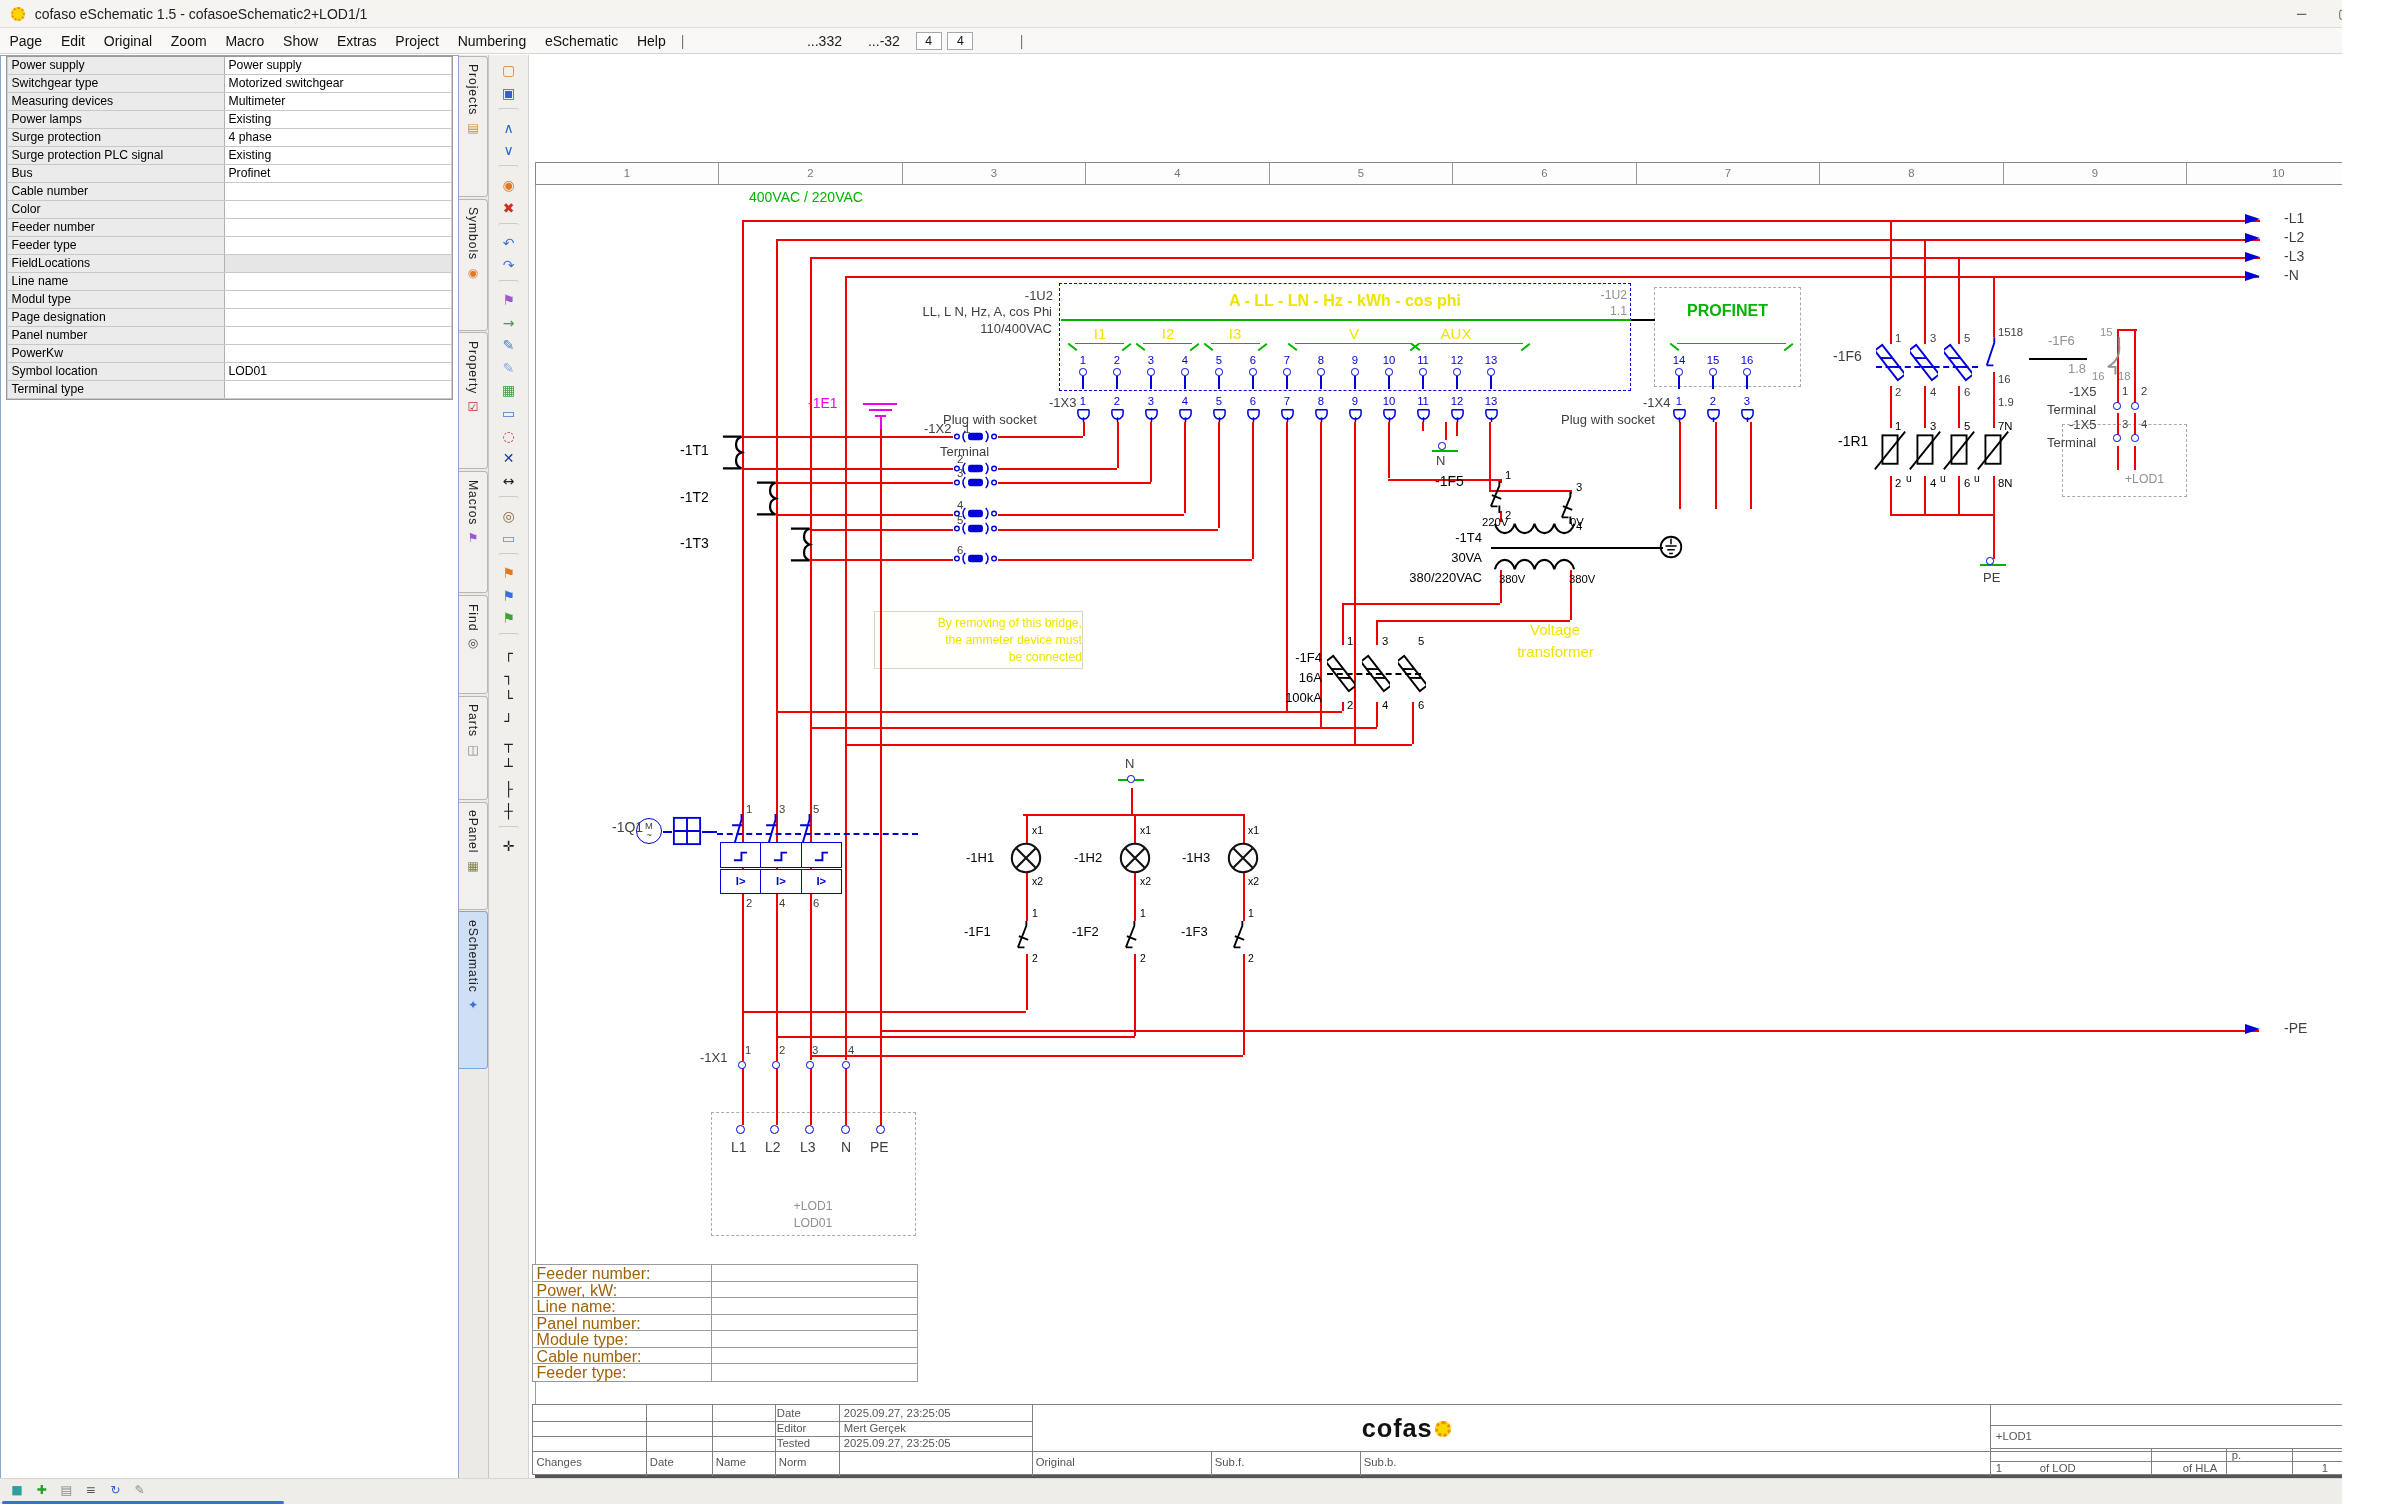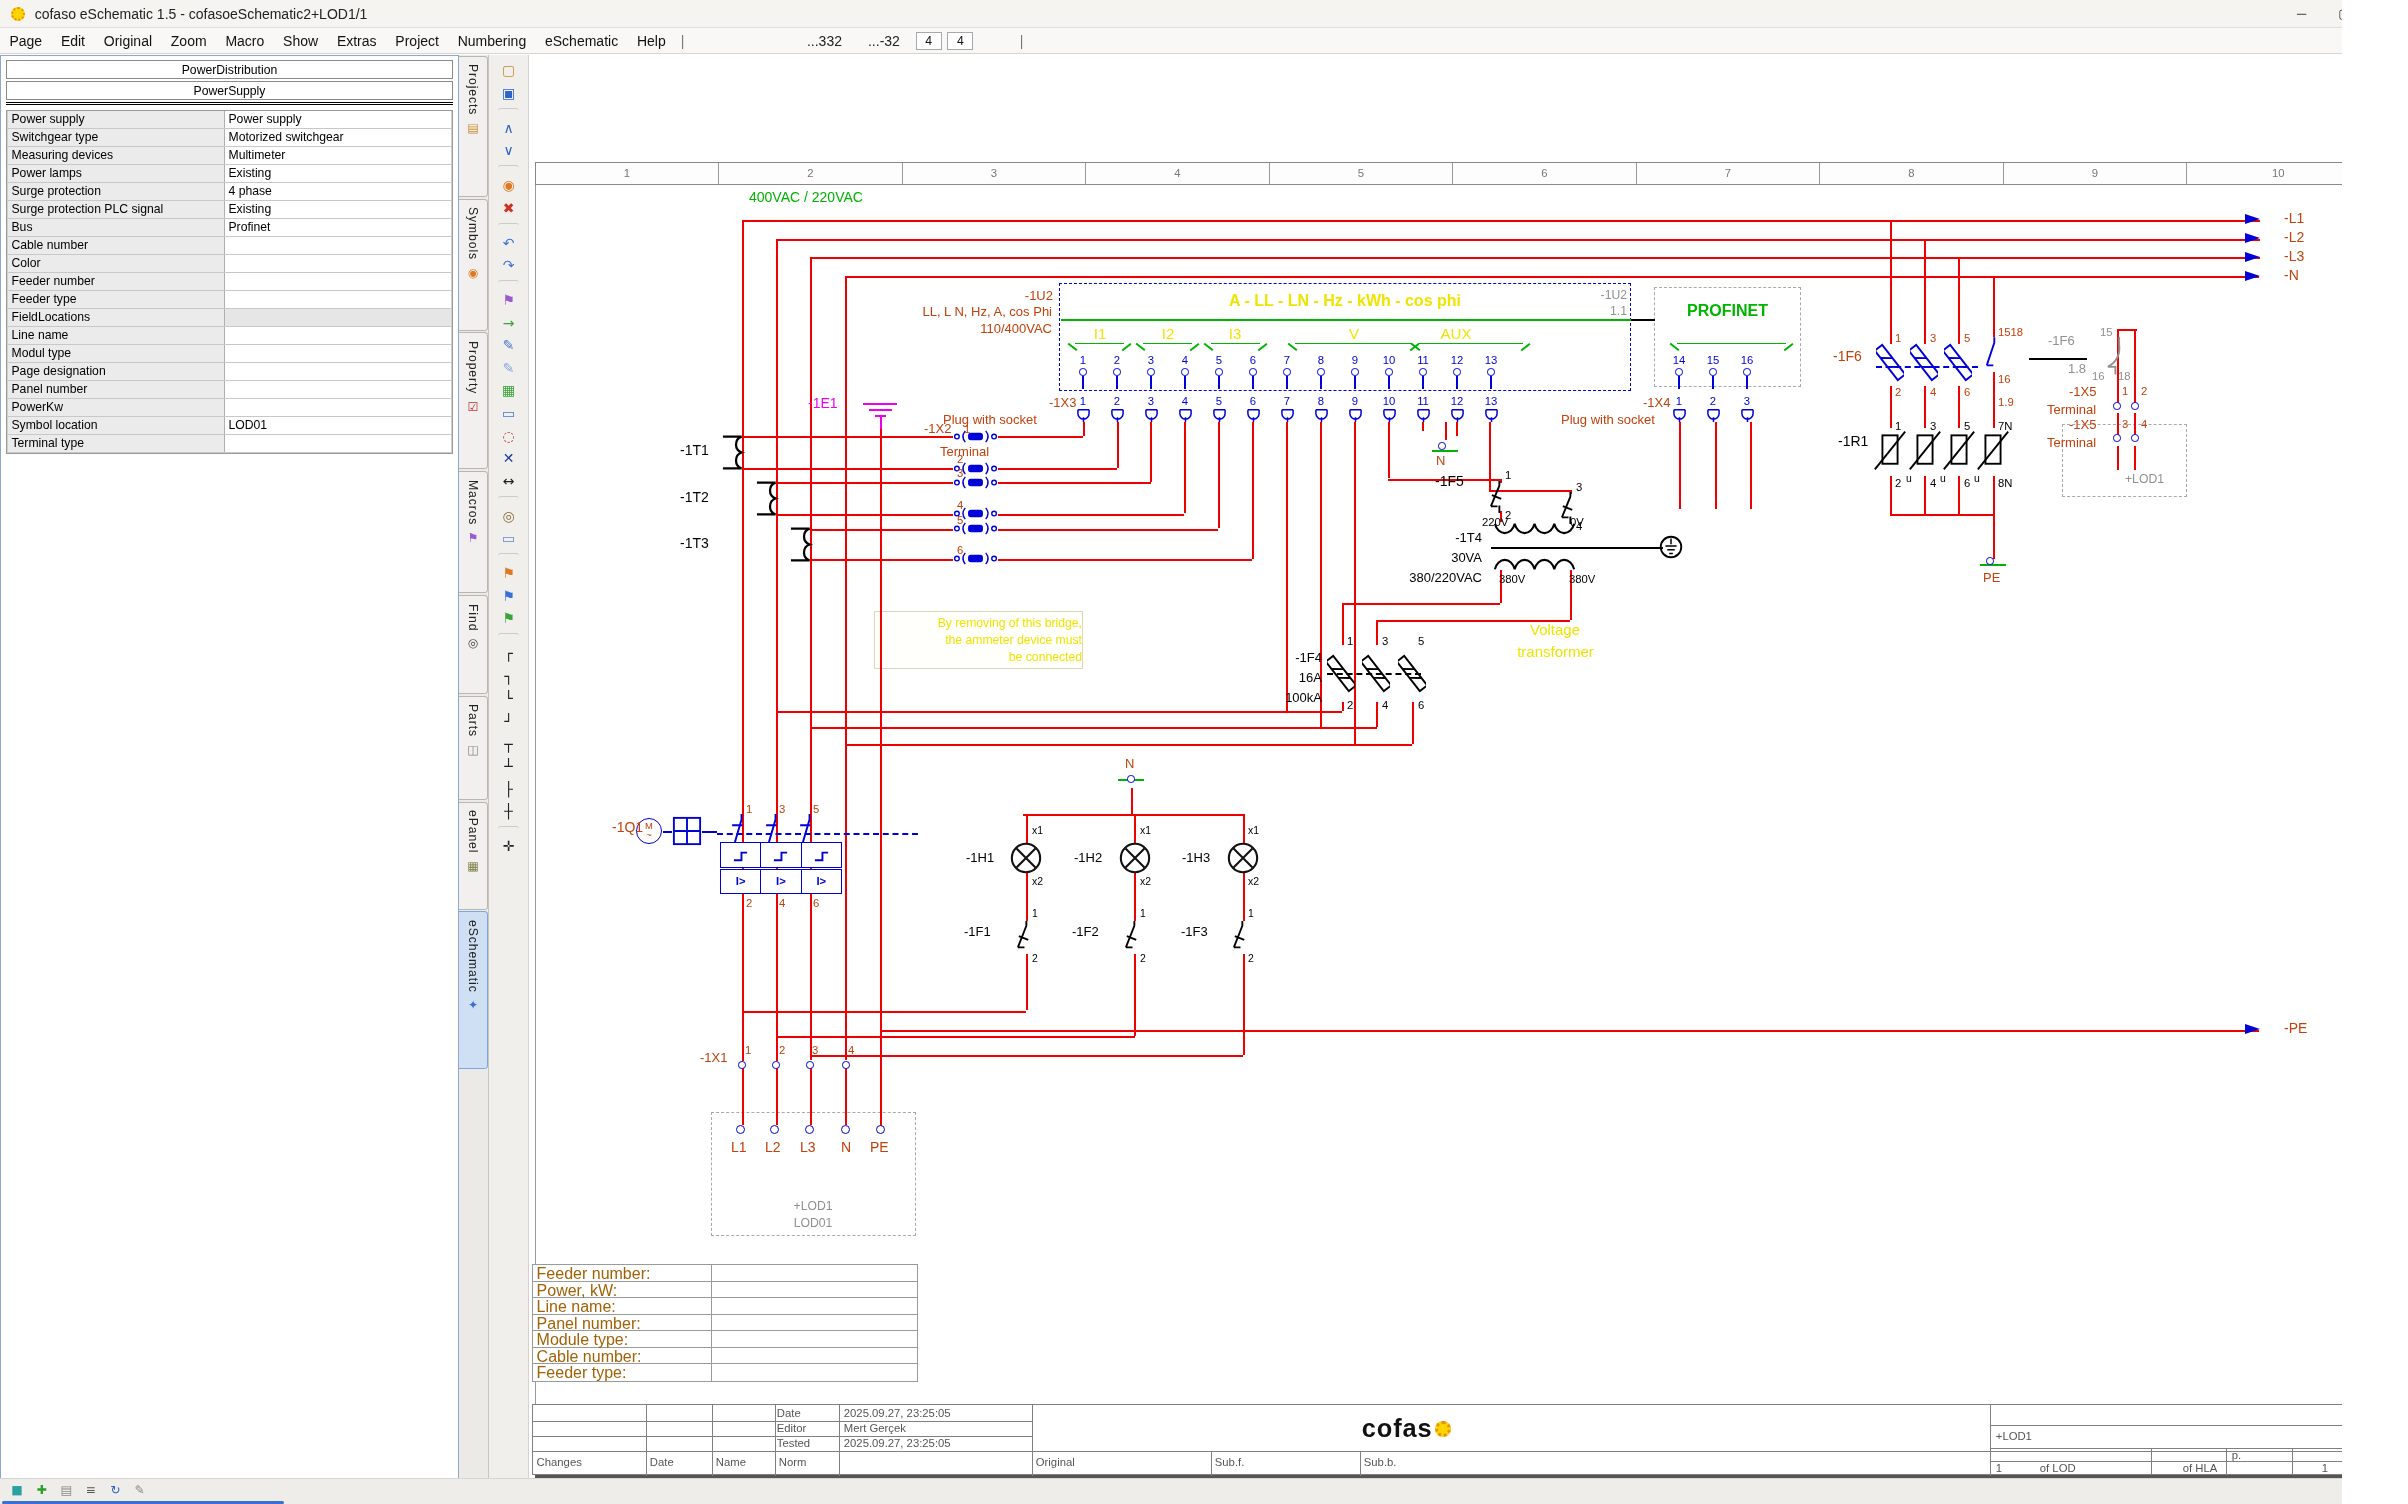--- a/index.html
+++ b/index.html
@@ -44,21 +44,21 @@
 #statusbar .mini .ticon{width:19px;height:17px;font-size:12.2px}
 #statusbar .bluebar{position:absolute;left:1.9px;top:21.7px;width:282px;height:3.8px;background:#3a6fd8;border-radius:1.9px}
 
 #sch{position:absolute;left:529px;top:55px;width:1849px;height:1424px;background:#fff;overflow:hidden}
 #frame{position:absolute;left:5.6px;top:107px;width:1836px;height:1316px;border:0.9px solid #999;z-index:0}
 #ruler{position:absolute;left:5.6px;top:107px;width:1836px;height:22.6px;display:flex;border:0.9px solid #888;background:#fdfdfd;z-index:1}
 #ruler .rc{flex:1;border-right:0.9px solid #999;text-align:center;font-size:11.3px;color:#777;line-height:21px}
 #ruler .rc:last-child{border-right:none}
 #sheetedge{position:absolute;left:5.6px;top:1420px;width:1836px;height:2.8px;background:#555;z-index:1}
 .L{position:absolute;white-space:pre;z-index:3;line-height:1.1}
-.cb{color:#c2410c}.ck{color:#000}.cg{color:#00b400}.cy{color:#efe400}.cm{color:#ee00ee}.cgy{color:#909090}
+.cb{color:#404040}.ck{color:#000}.cg{color:#00b400}.cy{color:#efe400}.cm{color:#ee00ee}.cgy{color:#909090}
 .s11{font-size:10.4px}.s12{font-size:11.3px}.s13{font-size:12.2px}.s14{font-size:13px}.s15{font-size:14px}.s16{font-size:15px}.s17{font-size:16px;font-weight:bold}
 .tr{text-align:right}.tc{text-align:center}
 .sym{position:absolute;z-index:2}
 .box{position:absolute;z-index:1}
 .circ{position:absolute;width:7.5px;height:7.5px;border:1.9px solid #0000d8;border-radius:50%;background:#fff;z-index:2}
 .circ.big{width:9.4px;height:9.4px}
 .arr{position:absolute;width:0;height:0;border-left:15px solid #0000d8;border-top:5.6px solid transparent;border-bottom:5.6px solid transparent;z-index:3}
 .brk{position:absolute;height:9.4px;border-top:1.9px solid #00b400;z-index:2}
 .brk:before,.brk:after{content:'';position:absolute;top:1.9px;width:11.3px;height:1.9px;background:#00b400}
 .brk:before{left:-8.5px;transform:rotate(38deg)}
@@ -112,25 +112,20 @@
     <span class="msep">|</span>
     <span style="width:104px"></span>
     <span class="coord">...332</span>
     <span class="coord">...-32</span>
     <span class="gridbox">4</span>
     <span class="gridbox">4</span>
     <span class="msep" style="margin-left:38px">|</span>
   </div>
 
   <div id="lpanel">
-    <div class="hdrwrap">
-      <div class="hcell">PowerDistribution</div>
-      <div class="hcell">PowerSupply</div>
-      <div class="blackline"></div>
-    </div>
     <div id="ptable">
 
     <div class="prow">
         <div class="plab">Power supply</div>
         <div class="pval">Power supply</div>
       </div>
         <div class="prow">
         <div class="plab">Switchgear type</div>
         <div class="pval">Motorized switchgear</div>
       </div>

